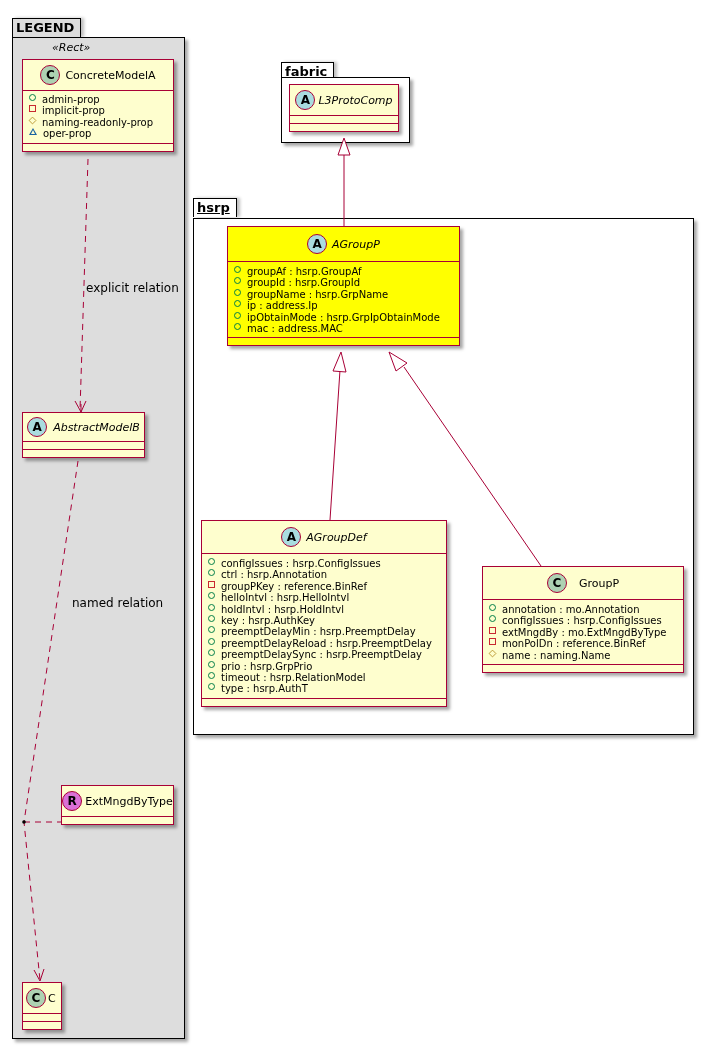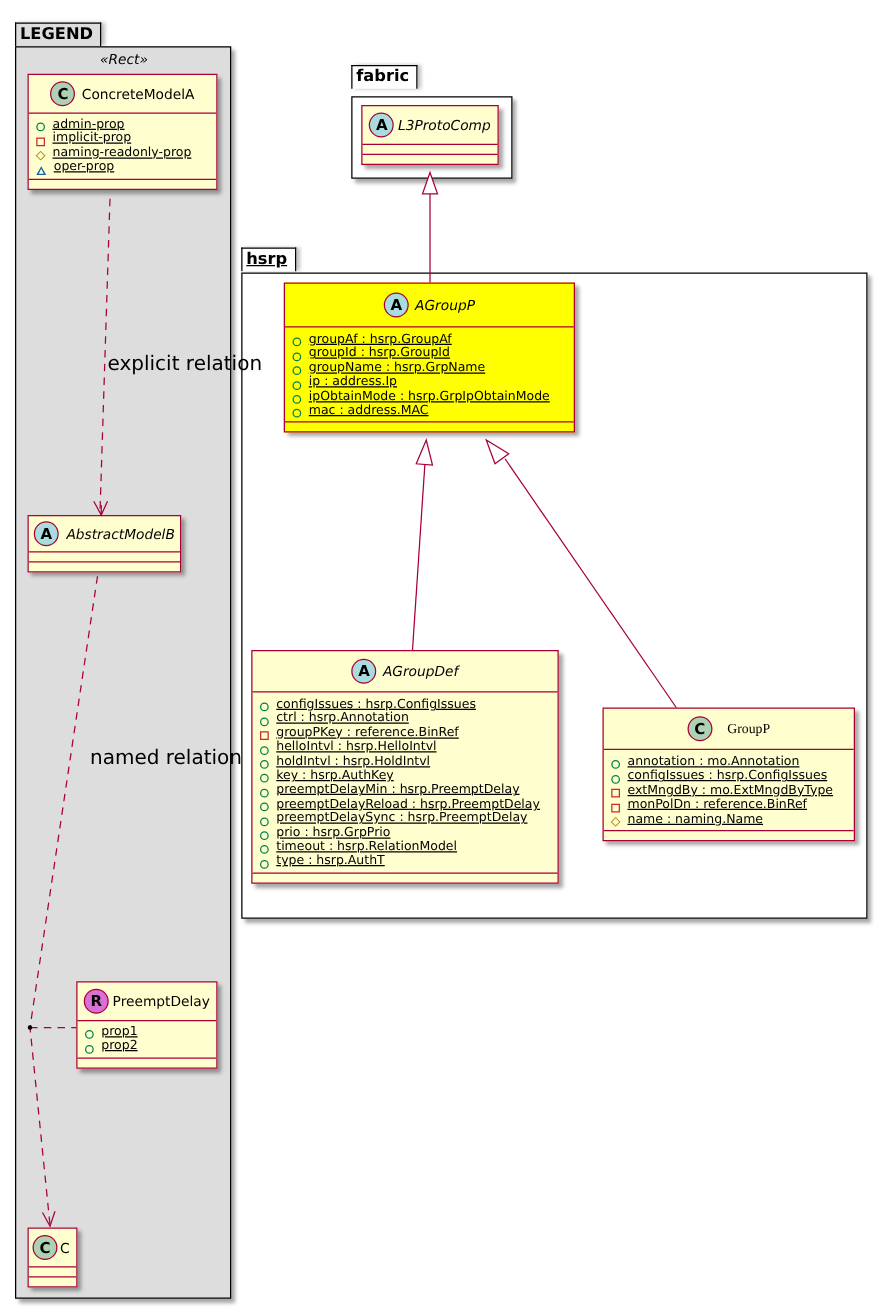--- a/index.html
+++ b/index.html
@@ -20,41 +20,41 @@
          border-bottom: 1.2px solid #a80036; font-size: 11px; color: #000; }
   .hdr .name { margin-left: 5px; }
   .hdr .name.italic { font-style: italic; }
   .circle { width: 20px; height: 20px; border-radius: 50%; border: 1px solid #a80036;
             display: inline-flex; align-items: center; justify-content: center;
             font-weight: bold; font-size: 12px; color: #000; box-sizing: border-box; }
   .circle.c { background: #add1b2; }
   .circle.a { background: #a9dcdf; }
   .circle.r { background: #da70d6; }
   .attrs { padding: 3px 6px 3px 6px; border-bottom: 1.2px solid #a80036; }
-  .attr { font-size: 10px; line-height: 11.4px; color: #000; white-space: nowrap; display: flex; align-items: flex-end; text-decoration: underline; }
+  .attr { font-size: 10px; line-height: 11.4px; color: #000; white-space: nowrap; display: flex; align-items: flex-start; }
   .vis { display: inline-block; width: 7px; height: 7px; margin-right: 6px; box-sizing: border-box; flex: none; }
   .vis.public { border: 1px solid #038048; border-radius: 50%; }
   .vis.private { border: 1px solid #c82930; }
   .vis.protected { border: 1px solid #b38d22; transform: rotate(45deg) scale(0.8); }
   .vis.package { width: 0; height: 0; border-left: 4px solid transparent; border-right: 4px solid transparent;
                  border-bottom: 7px solid #1963a0; position: relative; }
   .vis.package::after { content: ""; position: absolute; left: -2.5px; top: 2px; width: 0; height: 0;
                  border-left: 2.5px solid transparent; border-right: 2.5px solid transparent; border-bottom: 4px solid #fefece; }
   .ops { height: 7px; }
   .empty-attrs { height: 7px; border-bottom: 1.2px solid #a80036; }
-  .elabel { position: absolute; font-size: 16px; color: #000; z-index: 4; }
+  .elabel { position: absolute; font-size: 12px; color: #000; z-index: 4; }
 </style>
 </head>
 <body>
 
 <div class="pkg-tab" style="left:12px; top:18px; background:#dddddd;">
   <span>LEGEND</span>
 </div>
 <div class="pkg" style="left:12px; top:37px; width:171px; height:1000px; background:#dddddd;"></div>
-<div class="stereo" style="left:80px; top:41px; z-index:2;">«Rect»</div>
+<div class="stereo" style="left:52px; top:41px; z-index:2;">«Rect»</div>
 
 <div class="cls" style="left:22px; top:59px; width:152px;">
   <div class="hdr">
     <span class="circle c">C</span>
     <span class="name">ConcreteModelA</span>
   </div>
   <div class="attrs">
     <div class="attr">
         <span class="vis public"></span>
         <span>admin-prop</span>
@@ -80,48 +80,38 @@
     <span class="circle a">A</span>
     <span class="name italic" style="margin-left:6px;">AbstractModelB</span>
   </div>
   <div class="empty-attrs"></div>
   <div class="ops"></div>
 </div>
 
 <div class="cls" style="left:61px; top:785px; width:113px;">
   <div class="hdr" style="height:30px;">
     <span class="circle r">R</span>
-    <span class="name" style="margin-left:3px;">PreemptDelay</span>
-  </div>
-  <div class="attrs">
-    <div class="attr">
-        <span class="vis public"></span>
-        <span>prop1</span>
-      </div>
-    <div class="attr">
-        <span class="vis public"></span>
-        <span>prop2</span>
-      </div>
+    <span class="name" style="margin-left:3px;">ExtMngdByType</span>
   </div>
   <div class="ops"></div>
 </div>
 
 <div class="cls" style="left:22px; top:982px; width:40px;">
   <div class="hdr" style="height:30px; justify-content:flex-start; padding-left:3px;">
     <span class="circle c">C</span>
     <span class="name" style="margin-left:2px;">C</span>
   </div>
   <div class="empty-attrs"></div>
   <div class="ops"></div>
 </div>
 
 <div class="elabel" style="left:86px; top:281px;">explicit relation</div>
 <div class="elabel" style="left:72px; top:596px;">named relation</div>
 
-<div class="pkg-tab" style="left:281px; top:52px; background:#fff;">
+<div class="pkg-tab" style="left:281px; top:62px; background:#fff;">
   <span>fabric</span>
 </div>
 <div class="pkg" style="left:281px; top:77px; width:127px; height:64px; background:#fff;"></div>
 
 <div class="cls" style="left:289px; top:84px; width:110px;">
   <div class="hdr" style="height:30px;">
     <span class="circle a">A</span>
     <span class="name italic" style="margin-left:3px;">L3ProtoComp</span>
   </div>
   <div class="empty-attrs"></div>
@@ -221,21 +211,21 @@
         <span class="vis public"></span>
         <span>type : hsrp.AuthT</span>
       </div>
   </div>
   <div class="ops"></div>
 </div>
 
 <div class="cls" style="left:482px; top:566px; width:202px;">
   <div class="hdr" style="height:32px;">
     <span class="circle c">C</span>
-    <span class="name" style="margin-left:12px;font-family:Liberation Serif, serif;">GroupP</span>
+    <span class="name" style="margin-left:12px;">GroupP</span>
   </div>
   <div class="attrs" style="padding-top:4px;">
     <div class="attr">
         <span class="vis public"></span>
         <span>annotation : mo.Annotation</span>
       </div>
     <div class="attr">
         <span class="vis public"></span>
         <span>configIssues : hsrp.ConfigIssues</span>
       </div>

